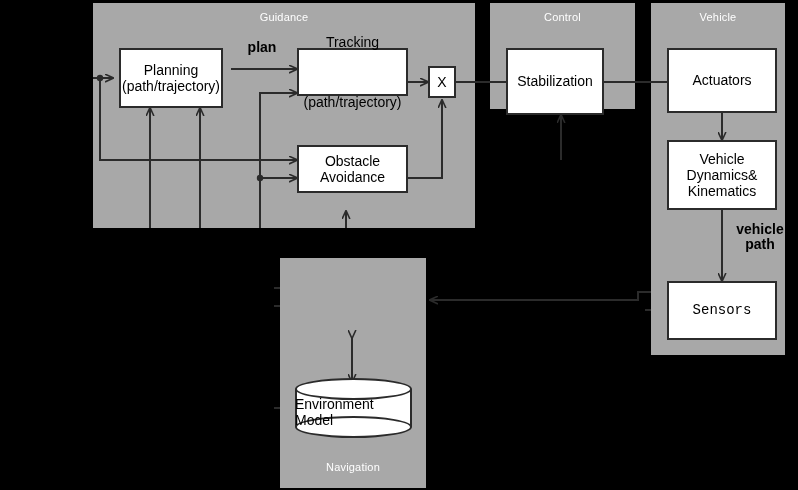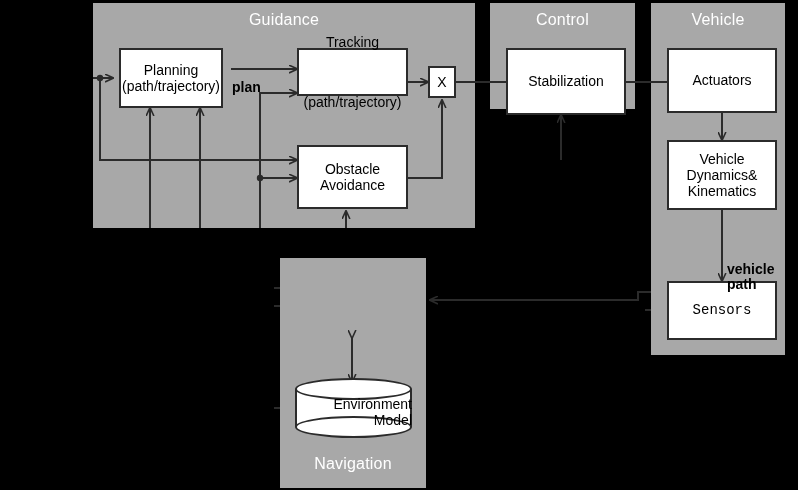--- a/index.html
+++ b/index.html
@@ -19,21 +19,21 @@
     position: absolute;
     background: #a8a8a8;
     box-sizing: border-box;
   }
   .panel-title {
     position: absolute;
     left: 0;
     right: 0;
     text-align: center;
     color: #ffffff;
-    font-size: 16px;
+    font-size: 11px;
     font-family: "Liberation Sans", sans-serif;
     letter-spacing: 0.2px;
   }
   .box {
     position: absolute;
     background: #ffffff;
     border: 2px solid #2b2b2b;
     box-sizing: border-box;
     display: flex;
     flex-direction: column;
@@ -72,32 +72,32 @@
     left: 0; right: 0; bottom: 0;
     height: 22px;
     background: #ffffff;
     border: 2px solid #2b2b2b;
     border-radius: 50%;
     box-sizing: border-box;
   }
   .cyl .label {
     position: absolute;
     left: 0; right: 0; top: 18px;
-    text-align: right;
+    text-align: left;
     font-size: 14px;
     line-height: 1.15;
     color: #000;
   }
   .note {
     position: absolute;
     color: #000000;
     font-size: 14px;
     font-weight: bold;
     line-height: 1.1;
-    margin-top: 40px;
+    text-align: center;
   }
   svg.wires {
     position: absolute;
     left: 0; top: 0;
     width: 798px;
     height: 490px;
     pointer-events: none;
   }
 </style>
 </head>
@@ -178,30 +178,30 @@
   <div class="box" style="left:119px; top:48px; width:104px; height:60px;">
     <span>Planning</span>
     <span class="l2">(path/trajectory)</span>
   </div>
 
   <div class="box" style="left:297px; top:48px; width:111px; height:48px;gap:44px;">
     <span>Tracking</span>
     <span class="l2">(path/trajectory)</span>
   </div>
 
-  <div class="box" style="left:297px; top:145px; width:111px; height:64px;">
+  <div class="box" style="left:297px; top:145px; width:111px; height:48px;">
     <span>Obstacle</span>
     <span>Avoidance</span>
   </div>
 
   <div class="box" style="left:428px; top:66px; width:28px; height:32px;">
     <span>X</span>
   </div>
 
-  <div class="box" style="left:506px; top:48px; width:120px; height:67px;">
+  <div class="box" style="left:506px; top:48px; width:98px; height:67px;">
     <span>Stabilization</span>
   </div>
 
   <div class="box" style="left:667px; top:48px; width:110px; height:65px;">
     <span>Actuators</span>
   </div>
 
   <div class="box" style="left:667px; top:140px; width:110px; height:70px;">
     <span>Vehicle</span>
     <span>Dynamics&amp;</span>

